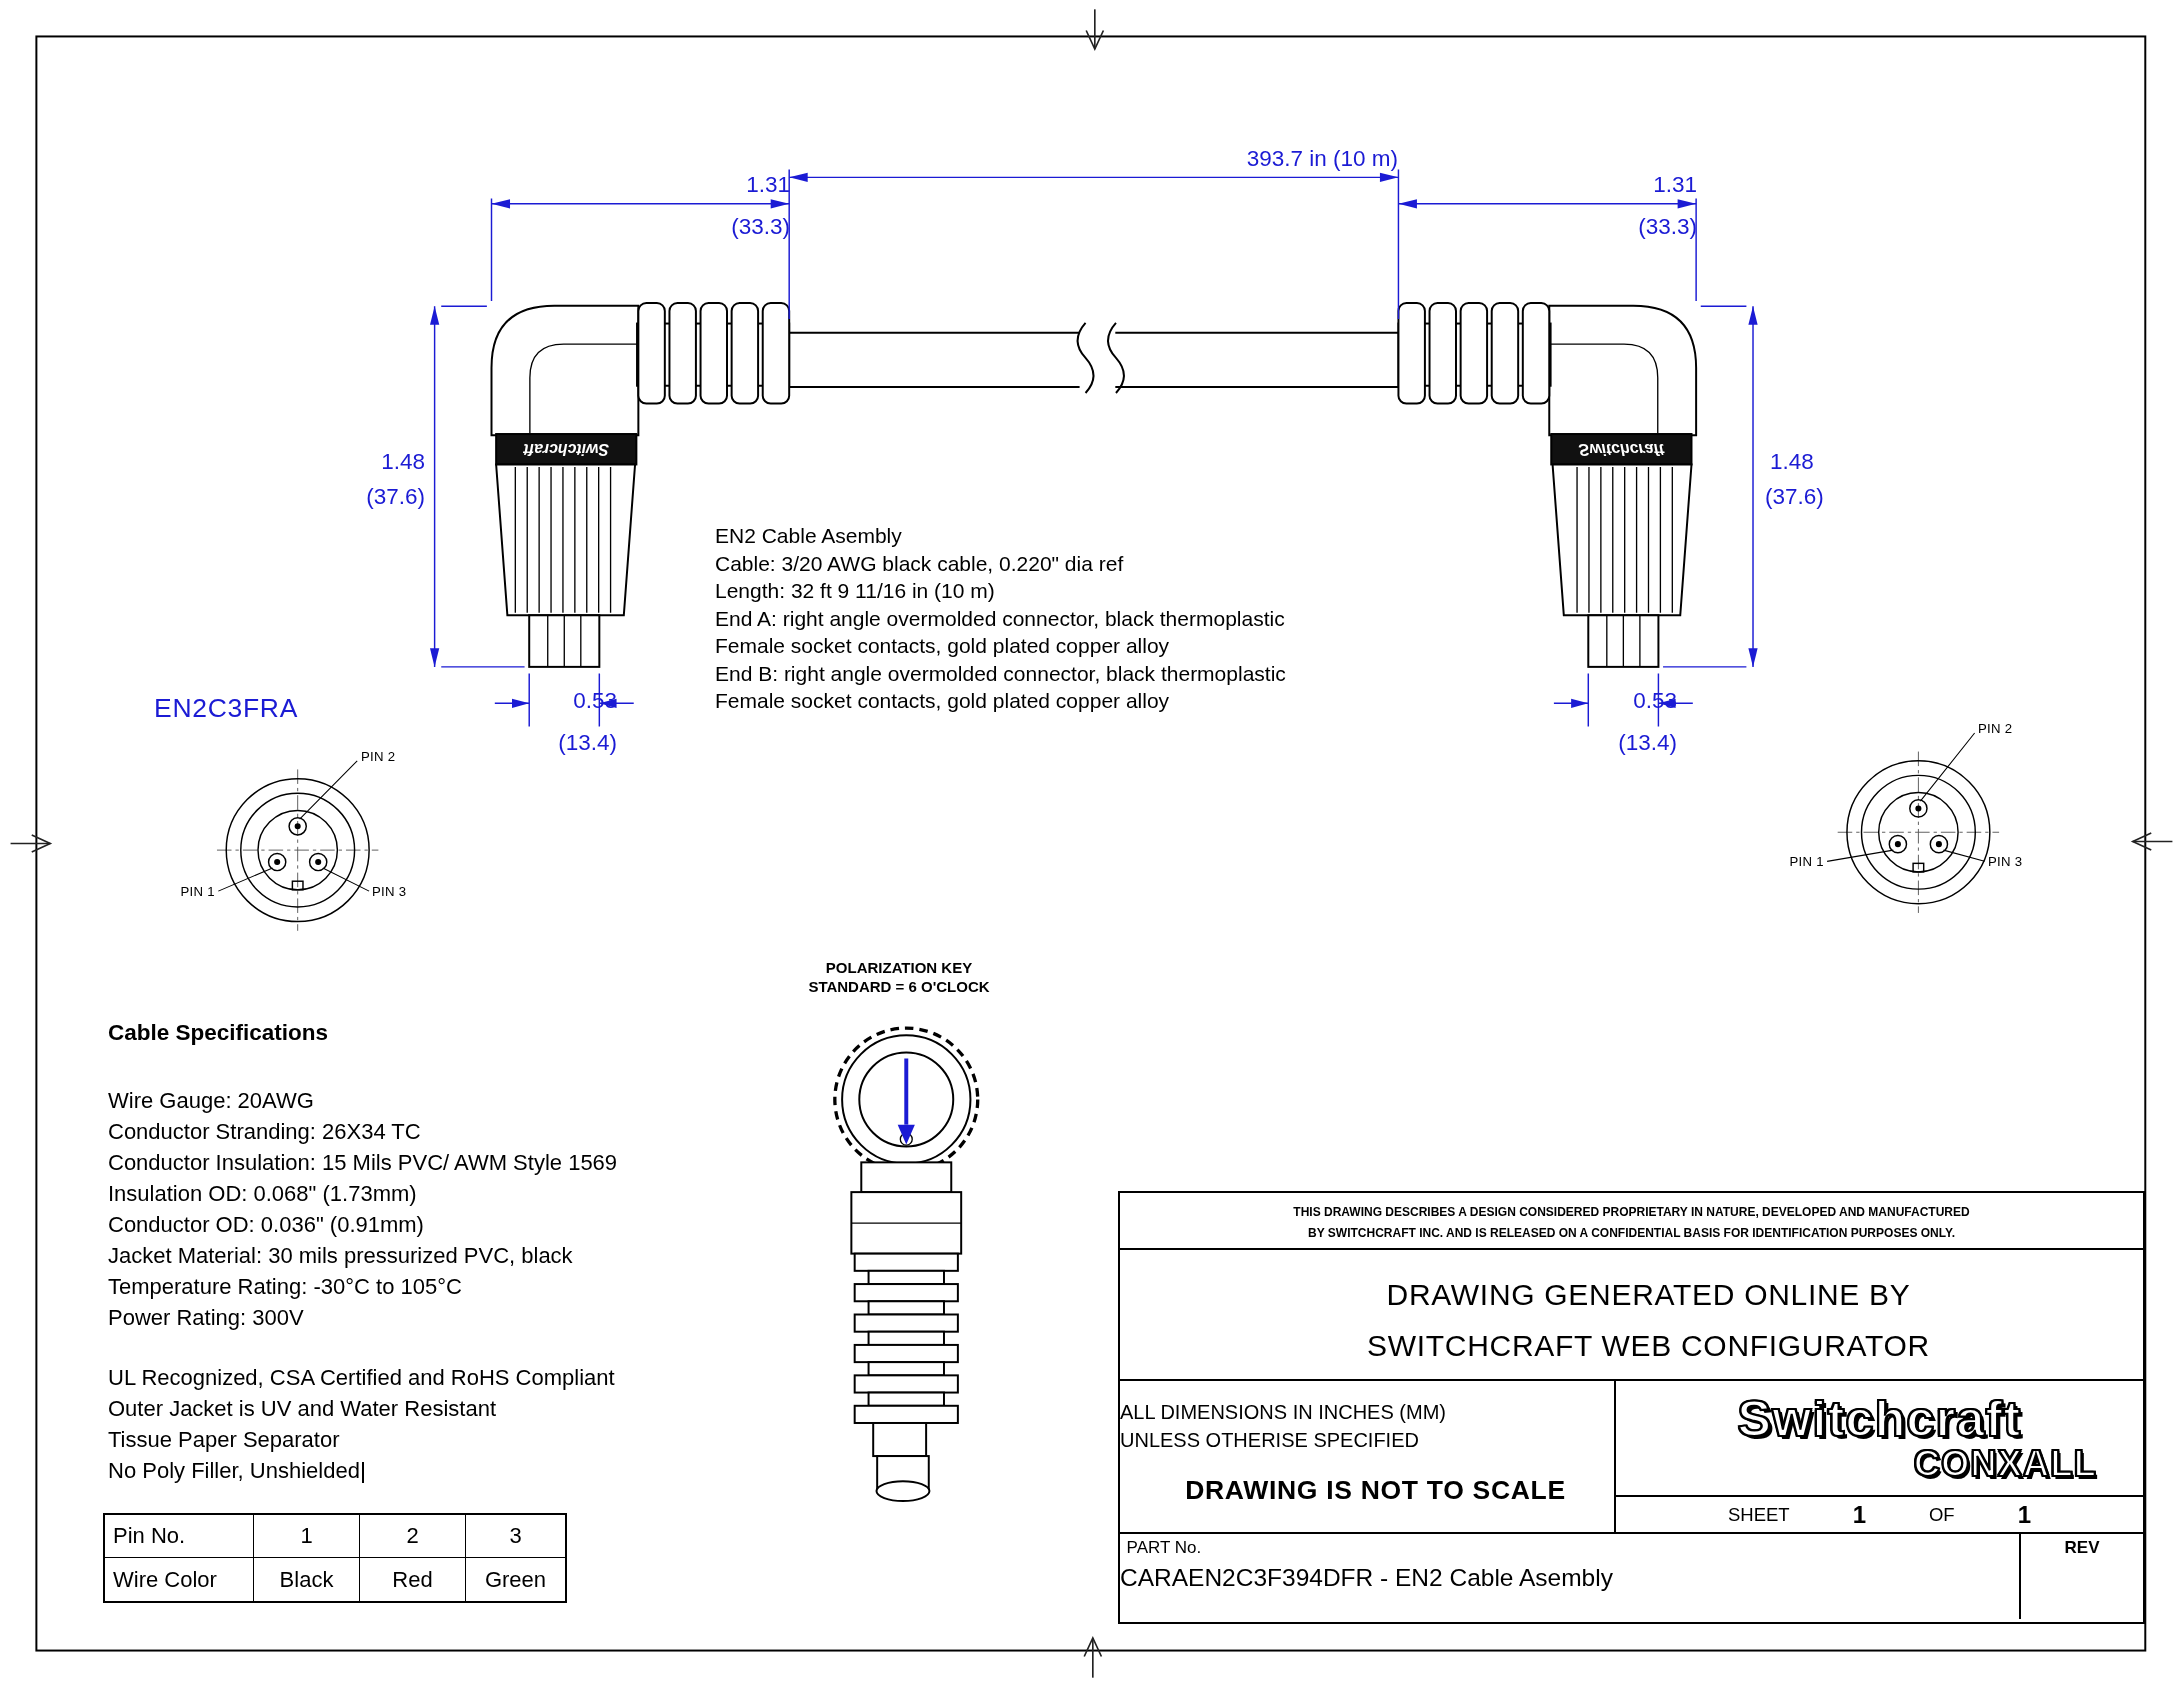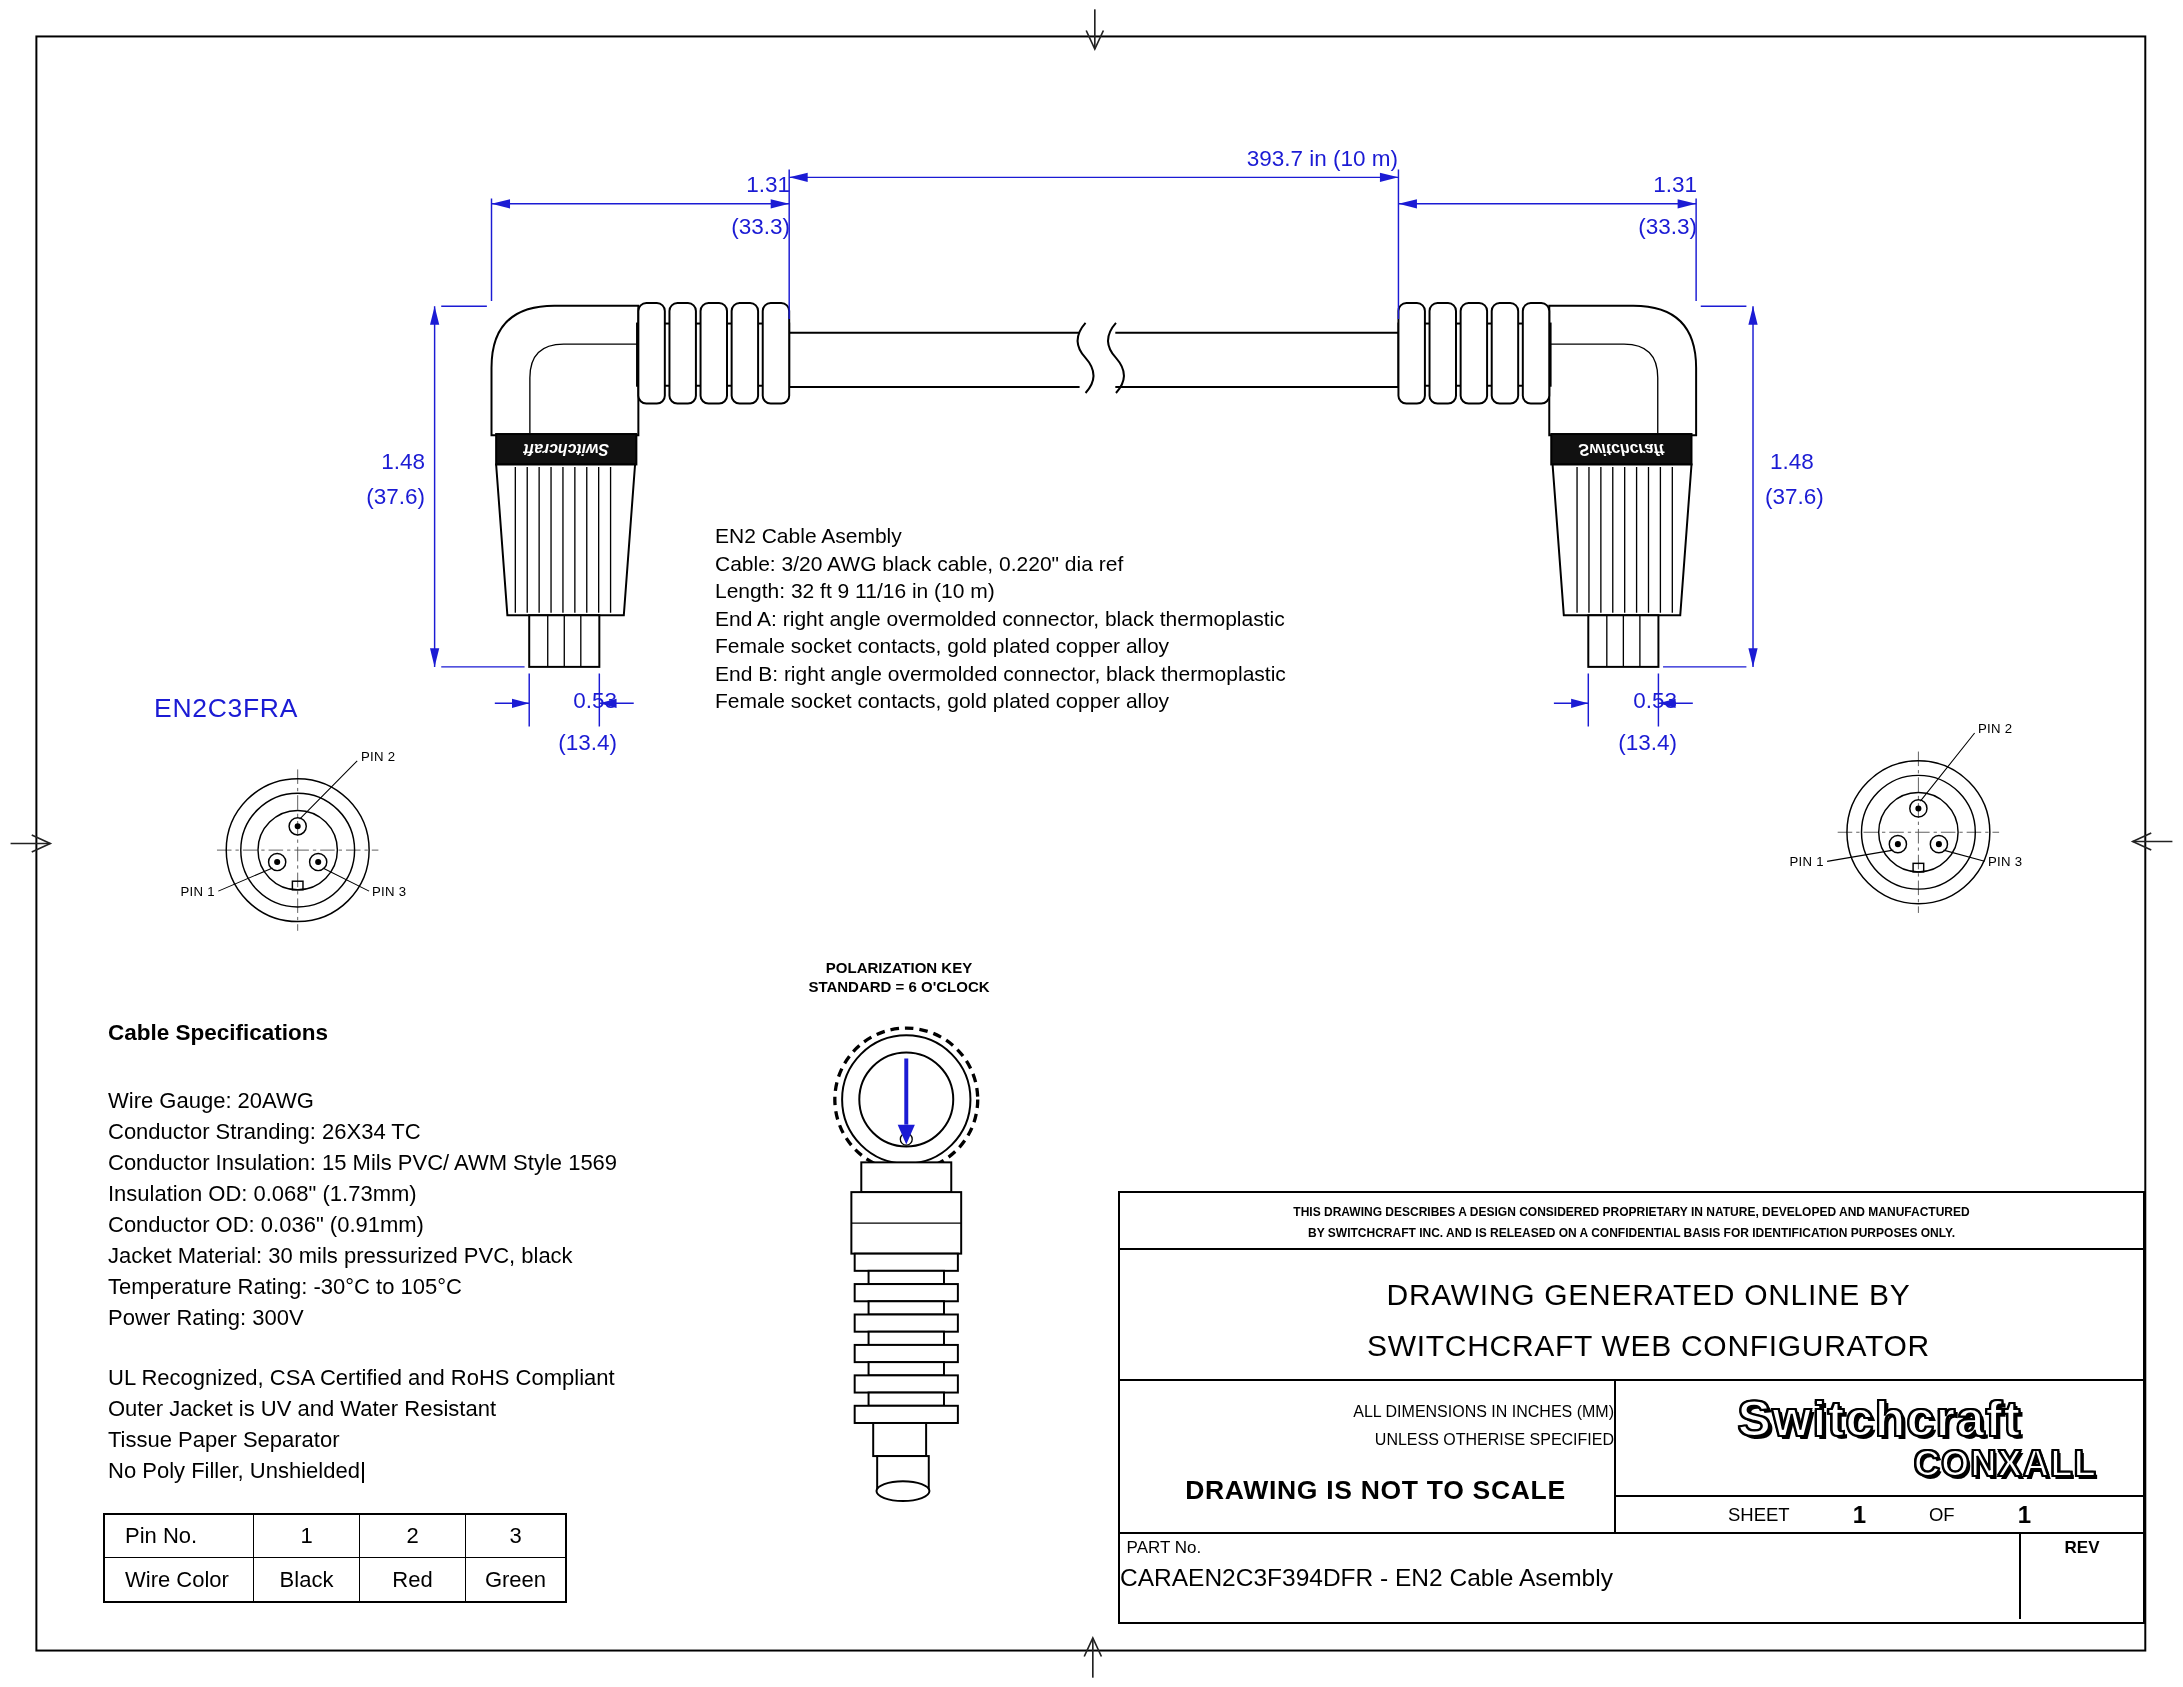--- a/index.html
+++ b/index.html
@@ -24,32 +24,32 @@
   .polar-lbl { font-size: 15px; font-weight: bold; line-height: 19px; text-align: center; width: 212px; }
   .text-cursor { display: inline-block; width: 2px; height: 21px; background: #000; margin-left: 2px; vertical-align: text-bottom; }
 
   
   .pin-table { position: absolute; left: 103px; top: 1513px; border: 2px solid #000; display: grid;
                grid-template-columns: 149px 106px 106px 99px; background: #fff; }
   .pin-table .cell { border-right: 1.3px solid #000; border-bottom: 1.3px solid #000; height: 43px;
                      font-size: 22px; display: flex; align-items: center; justify-content: center; }
   .pin-table .cell.lastcol { border-right: none; }
   .pin-table .cell.lastrow { border-bottom: none; }
-  .pin-table .cell.rowhead { justify-content: flex-start; padding-left: 20px; }
+  .pin-table .cell.rowhead { justify-content: flex-start; padding-left: 8px; }
 
   
   .titleblock { position: absolute; left: 1118px; top: 1191px; width: 1027px; height: 433px;
                 border: 2px solid #000; background: #fff; }
   .tb-prop { height: 57px; border-bottom: 2px solid #000; text-align: center; padding-top: 9px;
              font-size: 12px; font-weight: bold; line-height: 20.5px; }
   .tb-gen { height: 131px; border-bottom: 2px solid #000; text-align: center; padding-top: 18.5px;
             font-size: 30px; line-height: 51px; letter-spacing: 0.7px; padding-left: 34px; }
   .tb-mid { height: 153px; border-bottom: 2px solid #000; display: flex; }
   .tb-mid-left { width: 496px; border-right: 2px solid #000; padding-top: 17px; }
-  .tb-dims { text-align: right; font-size: 16px; line-height: 28px; }
+  .tb-dims { text-align: left; font-size: 20px; line-height: 28px; }
   .tb-nts { text-align: center; font-size: 26.5px; font-weight: 600; margin-top: 21px; letter-spacing: 0.7px; margin-left: 17px; }
   .tb-mid-right { flex: 1; display: flex; flex-direction: column; }
   .tb-logo { flex: 1; display: flex; flex-direction: column; align-items: center; justify-content: center; padding-top: 2.6px; }
   .logo1 { font-size: 50px; font-weight: 800; letter-spacing: 1.3px; color: #fff;
            -webkit-text-stroke: 2px #000;
            text-shadow: 3.3px 3.3px 0 #000, -1.3px -1.3px 0 #000, 1.3px -1.3px 0 #000, -1.3px 1.3px 0 #000, 1.3px 1.3px 0 #000; }
   .logo2 { font-size: 36px; font-weight: 800; letter-spacing: 1.3px; color: #fff; align-self: flex-end; margin: -5.3px 46px 4px 0;
            -webkit-text-stroke: 2px #000;
            text-shadow: 2.6px 2.6px 0 #000, -1.3px -1.3px 0 #000, 1.3px -1.3px 0 #000, -1.3px 1.3px 0 #000, 1.3px 1.3px 0 #000; }
   .tb-sheet { height: 37px; border-top: 2px solid #000; display: flex; align-items: center;

